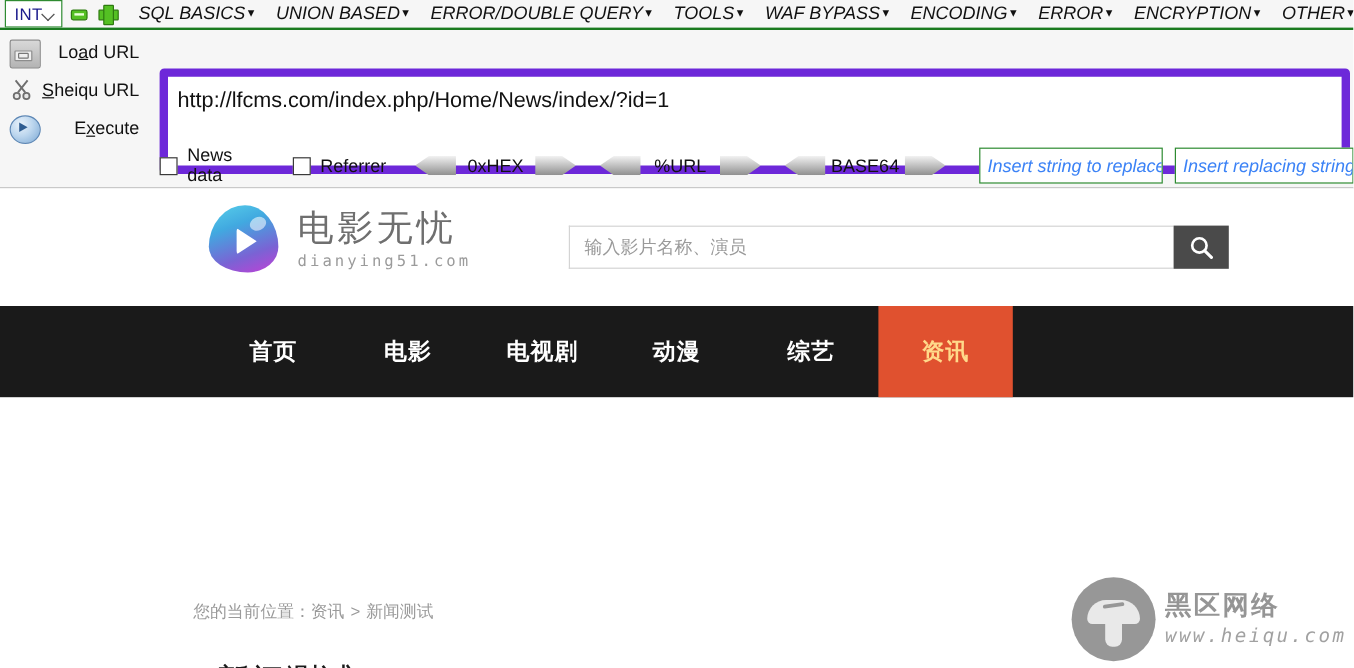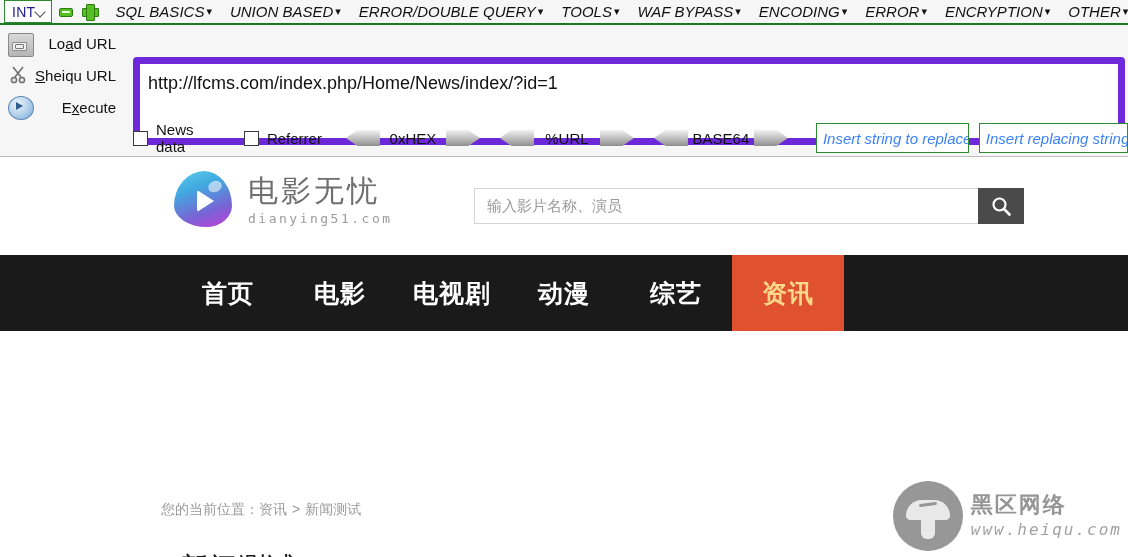--- a/index.html
+++ b/index.html
@@ -362,21 +362,21 @@
     display: flex;
     align-items: stretch;
     padding-left: 172px;
   }
   .nav-item {
     width: 112px;
     display: flex;
     align-items: center;
     justify-content: center;
     color: #ffffff;
-    font-size: 25px;
+    font-size: 19px;
     font-weight: bold;
     letter-spacing: 1px;
     cursor: pointer;
   }
   .nav-item.active {
     background: #e0512f;
     color: #ffd98a;
   }
 
   

